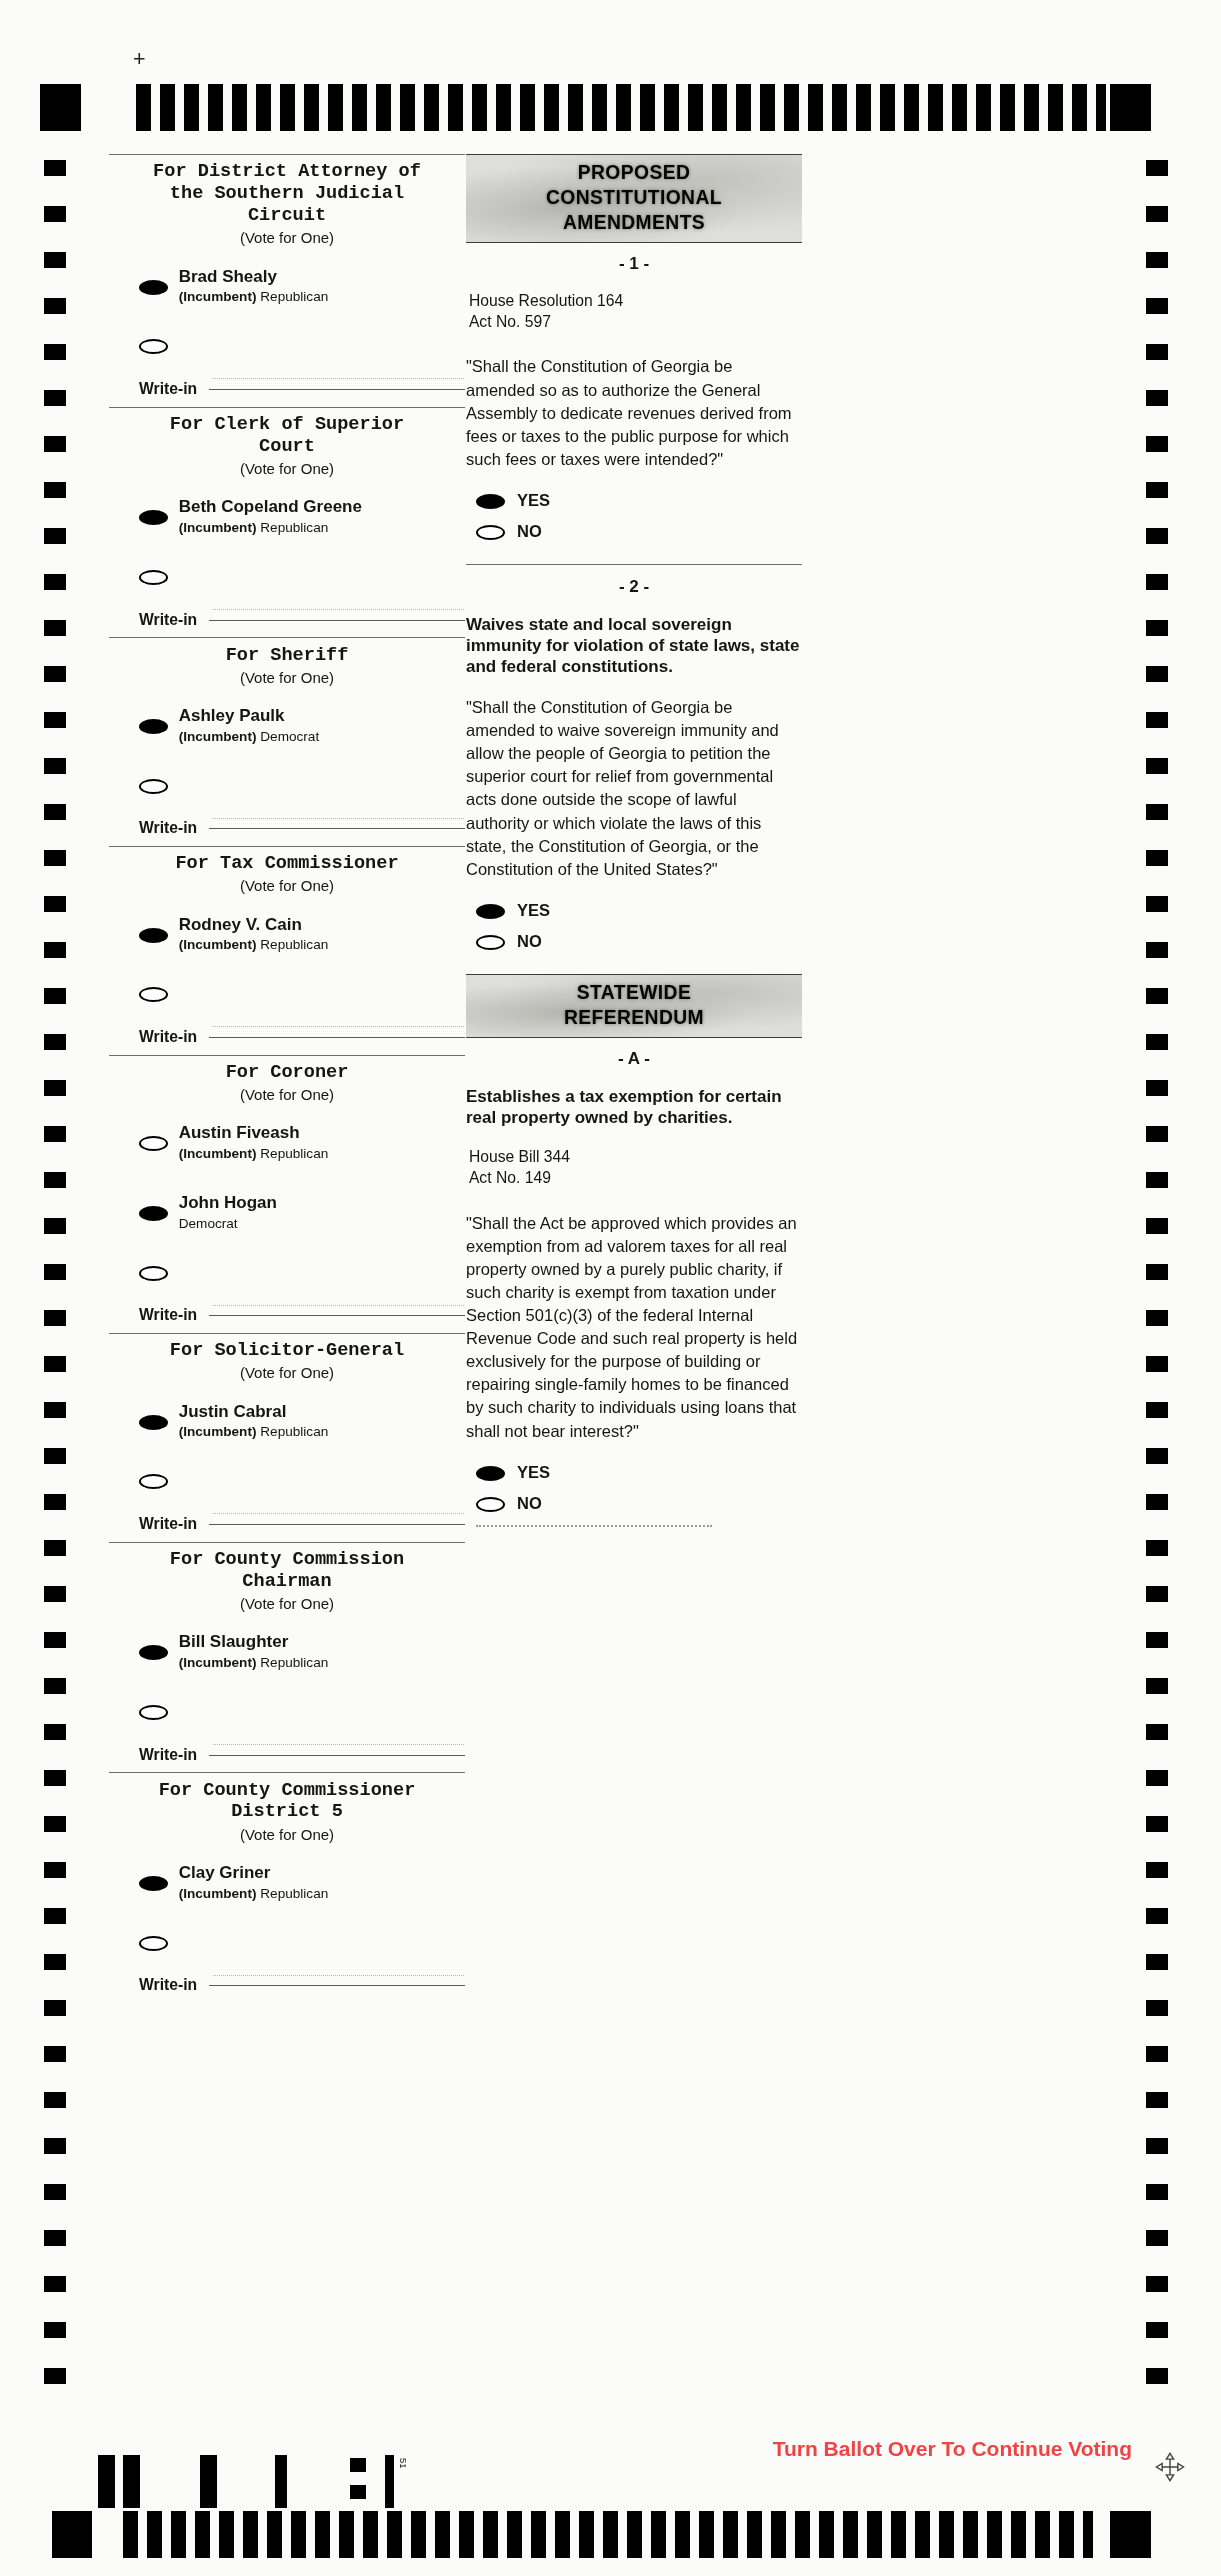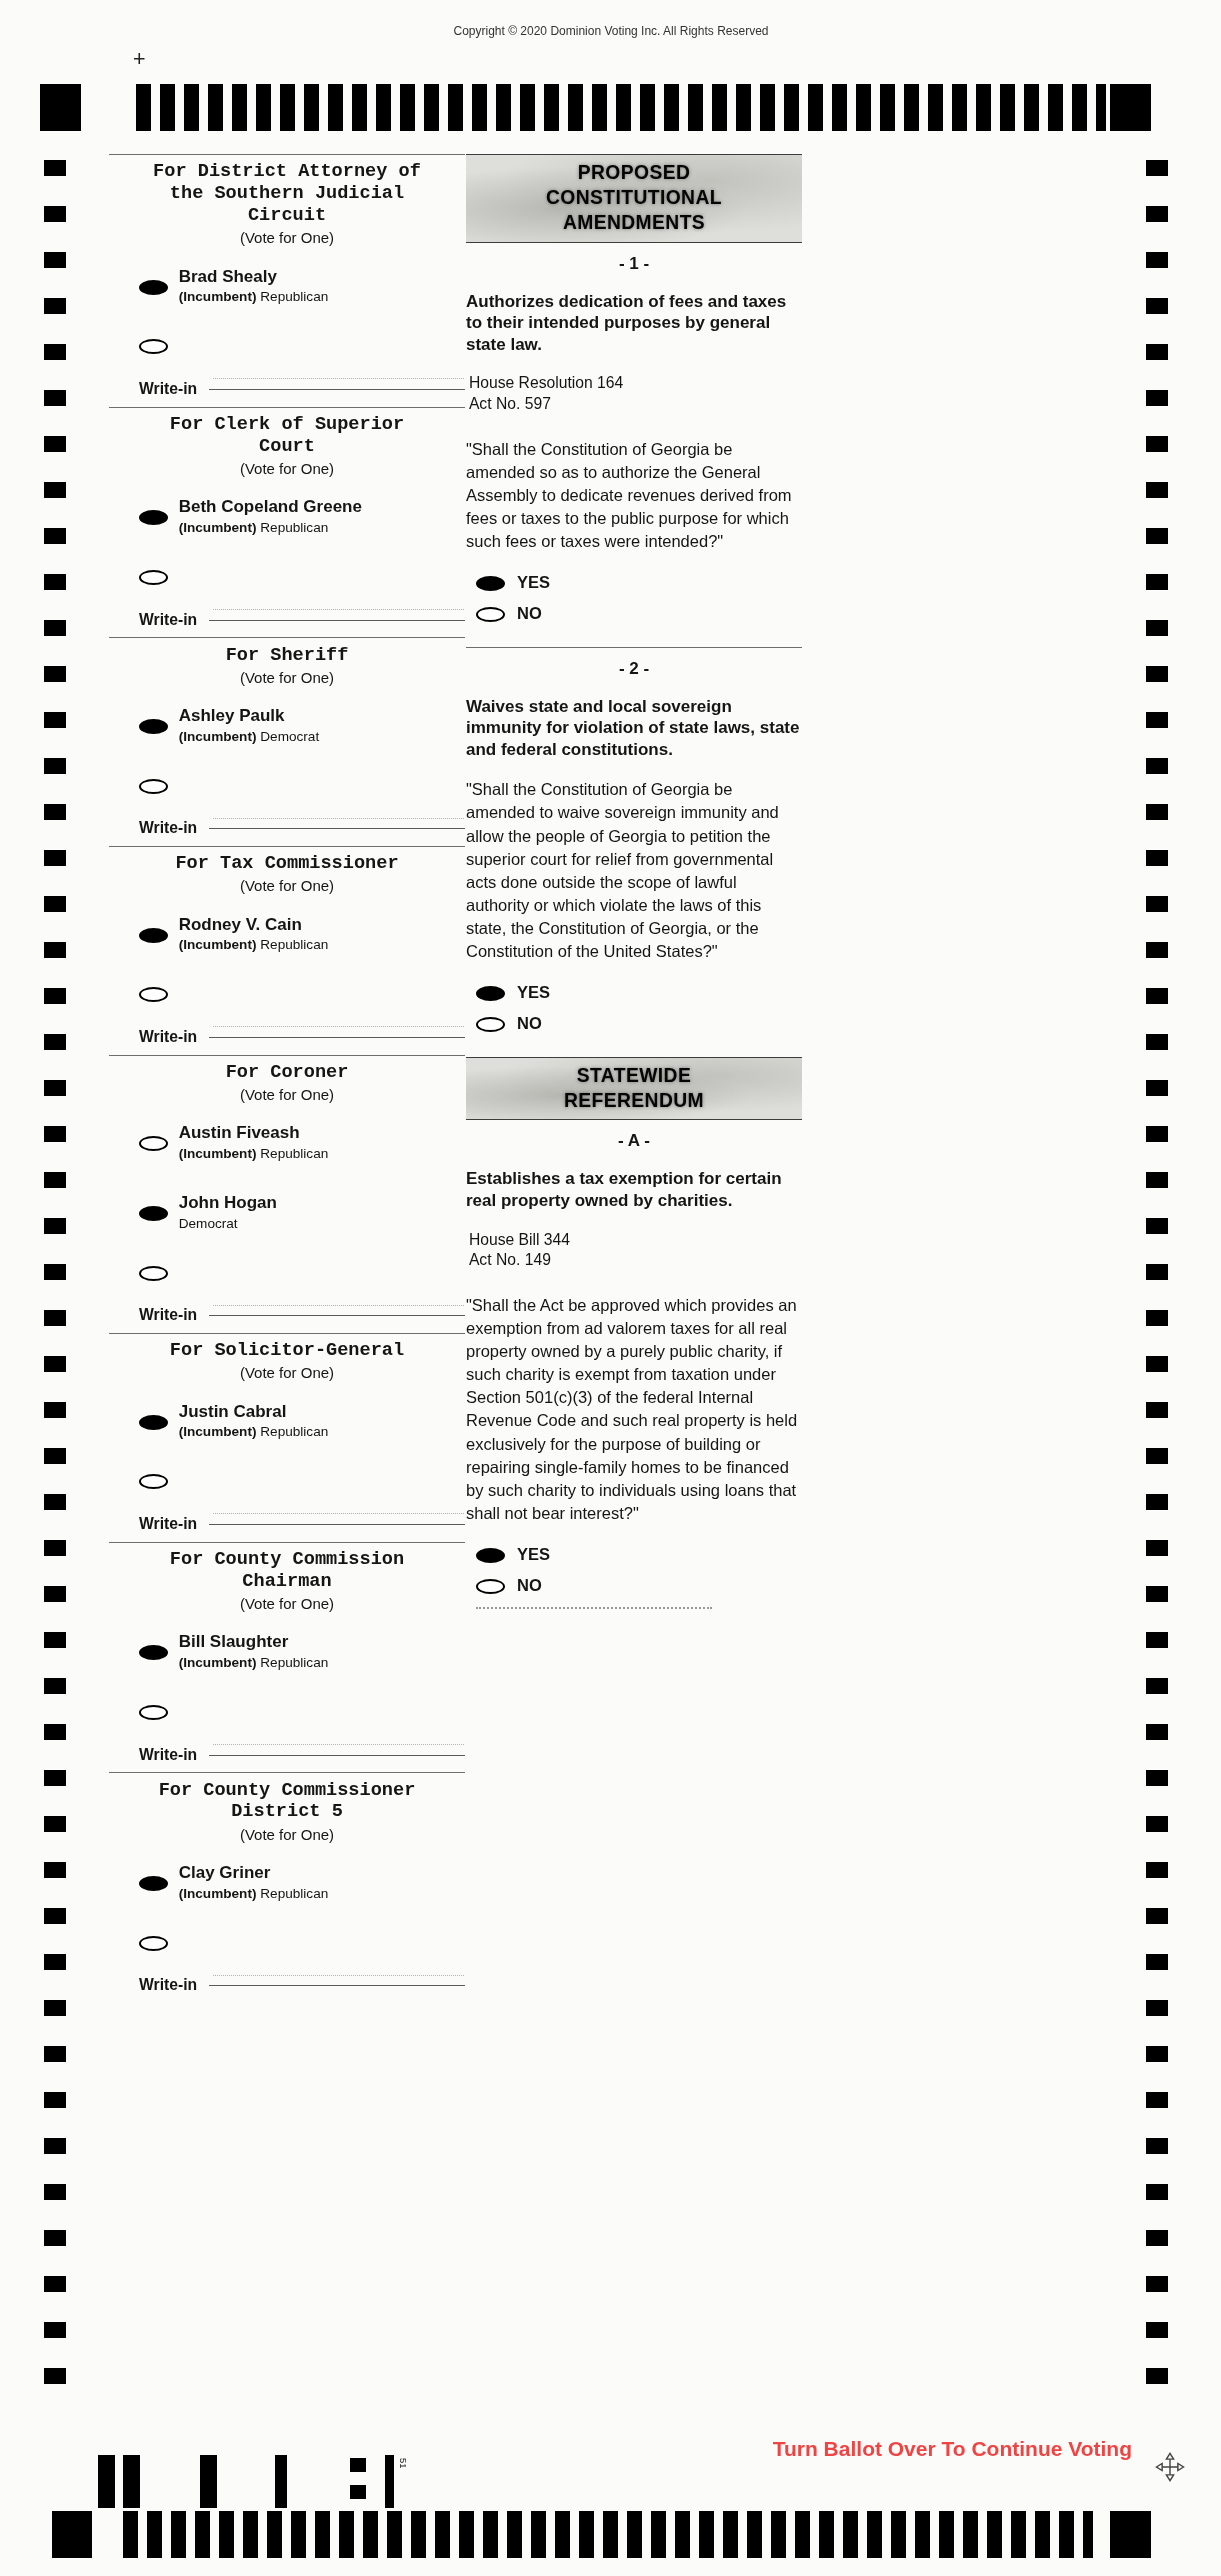--- a/index.html
+++ b/index.html
@@ -80,21 +80,20 @@
   .mini1{position:absolute;left:350px;top:2458px;width:15.7px;height:14.3px;background:#000;}
   .mini2{position:absolute;left:350px;top:2485px;width:15.7px;height:14.3px;background:#000;}
   .bar5{left:385px;width:8.6px;height:56px;}
   .sheet-num{position:absolute;left:398px;top:2458px;font-size:9.3px;writing-mode:vertical-rl;color:#222;}
 </style>
 </head>
 <body>
 
 <div class="sheet">
 
-  <div class="copyright">Copyright © 2020 Dominion Voting Inc. All Rights Reserved</div>
   <div class="plus">+</div>
 
   <div class="sq sq-tl"></div>
   <div class="sq sq-tr"></div>
   <div class="tm-top-bars"></div>
   <div class="tm-left"></div>
   <div class="tm-right"></div>
 
   <div class="col-left">
 
@@ -288,21 +287,20 @@
 
   <div class="col-right">
 
     <section class="ballot-section">
       <div class="measure-header">
         <div class="hdr-text">PROPOSED CONSTITUTIONAL AMENDMENTS</div>
       </div>
 
       <div class="measure">
         <div class="measure-number">- 1 -</div>
-        <p class="measure-summary">Authorizes dedication of fees and taxes to their intended purposes by general state law.</p>
         <div class="measure-ref">
           <div>House Resolution 164</div>
           <div>Act No. 597</div>
         </div>
         <p class="measure-question">"Shall the Constitution of Georgia be amended so as to authorize the General Assembly to dedicate revenues derived from fees or taxes to the public purpose for which such fees or taxes were intended?"</p>
         <div class="choice" data-selected="true">
           <span class="oval"></span>
           <span class="choice-label">YES</span>
         </div>
         <div class="choice" data-selected="false">

